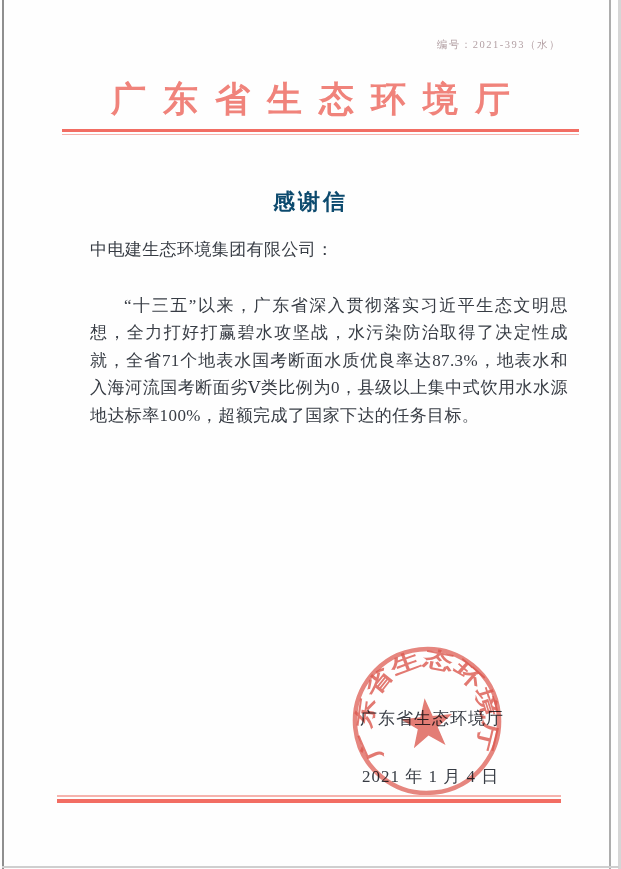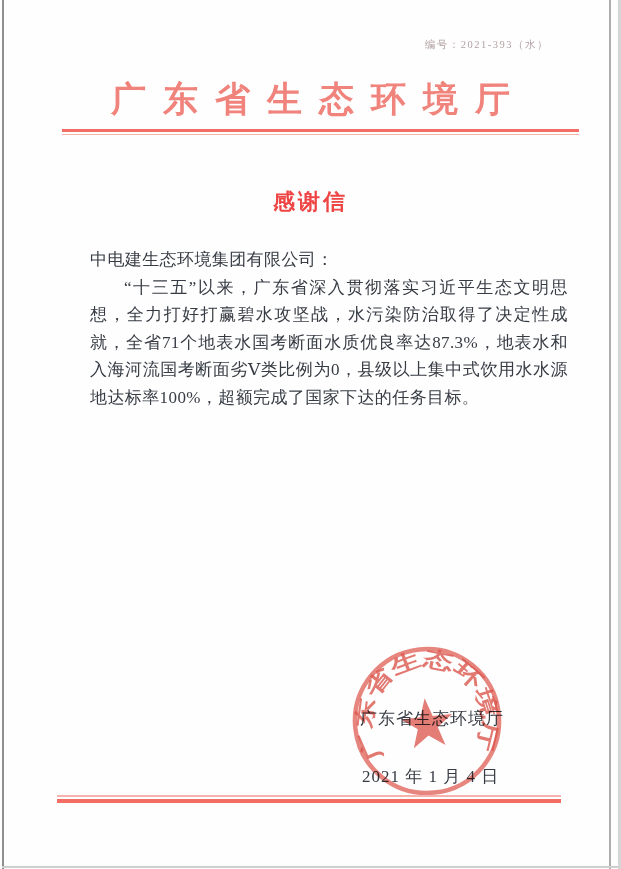--- a/index.html
+++ b/index.html
@@ -19,46 +19,46 @@
     position:absolute;inset:0;background:#fefefe;
   }
   
   .edge{position:absolute;background:#9a9a9a;}
   .edge-left{left:2px;top:0;width:2px;height:869px;background:#8f8f8f;}
   .edge-right{left:609px;top:0;width:2px;height:869px;background:#adadad;}
   .edge-right2{left:618px;top:0;width:3px;height:869px;background:#d6d6d6;}
   .edge-bottom{left:2px;top:866px;width:617px;height:2px;background:#cfcfcf;}
 
   .doc-number{
-    position:absolute;top:38px;right:72px;
+    position:absolute;top:38px;right:60px;
     font-size:10.5px;letter-spacing:1.5px;color:#b3a0a4;
   }
   .letterhead{
     position:absolute;top:76px;left:0;width:100%;
     text-align:center;font-size:35px;font-weight:bold;
     letter-spacing:17px;padding-left:17px;
     color:var(--letterhead-red);
   }
   .rule-top{position:absolute;top:129px;left:62px;width:517px;}
   .rule-top .thick{height:3px;background:var(--rule-red);margin-bottom:2px;}
   .rule-top .thin{height:1px;background:var(--rule-pink);}
 
   .title{
     position:absolute;top:187px;left:0;width:100%;
     text-align:center;font-size:22px;font-weight:bold;
-    letter-spacing:3px;color:#ef4444;
+    letter-spacing:3px;color:#0c4a6e;
   }
 
   .body-block{
-    position:absolute;top:246px;left:90px;width:478px;
+    position:absolute;top:236px;left:90px;width:478px;
     font-size:17px;line-height:27.5px;color:var(--body-text);
     text-align:justify;letter-spacing:0.4px;
   }
   .body-block p{margin:0;}
-  .body-block .para{text-indent:2em;}
+  .body-block .para{text-indent:2em;margin-top:28px;}
 
   .sig-name{
     position:absolute;top:707px;left:360px;
     font-size:17px;letter-spacing:1px;color:var(--body-text);
   }
   .sig-date{
     position:absolute;top:765px;left:362px;
     font-size:17px;letter-spacing:1px;color:var(--body-text);
   }
 

